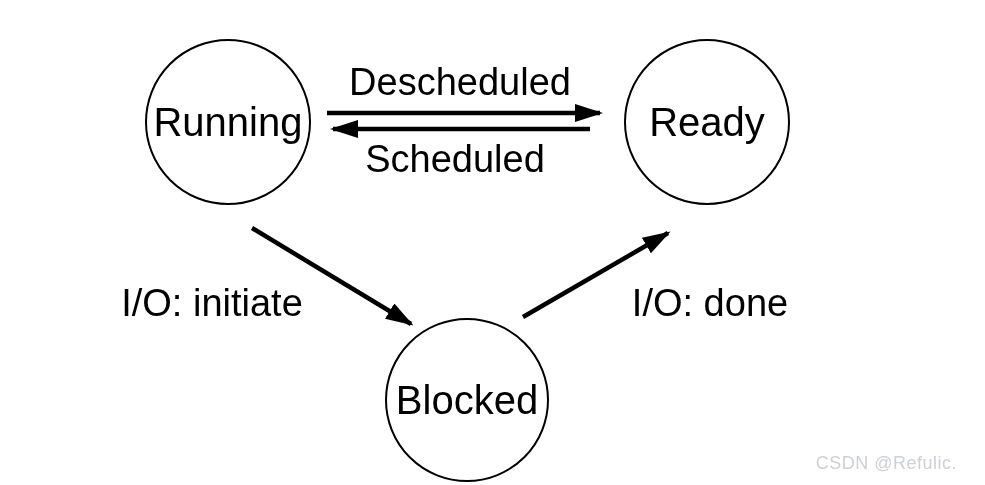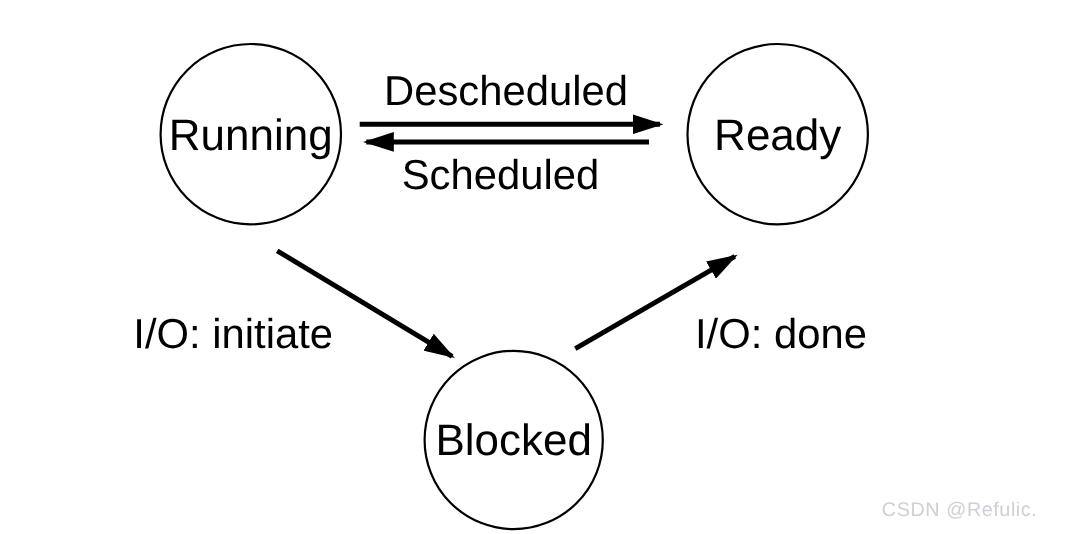--- a/index.html
+++ b/index.html
@@ -37,21 +37,21 @@
     text-anchor: middle;
   }
   .edge-label {
     font-family: "Liberation Sans", sans-serif;
     font-size: 38px;
     fill: var(--line, #000000);
     text-anchor: middle;
   }
   .watermark {
     position: absolute;
-    right: 21px;
+    right: 7px;
     bottom: 11px;
     font-size: 18px;
     letter-spacing: 0.5px;
     color: var(--watermark, #cdd0d4);
     user-select: none;
   }
 </style>
 </head>
 <body>
 

